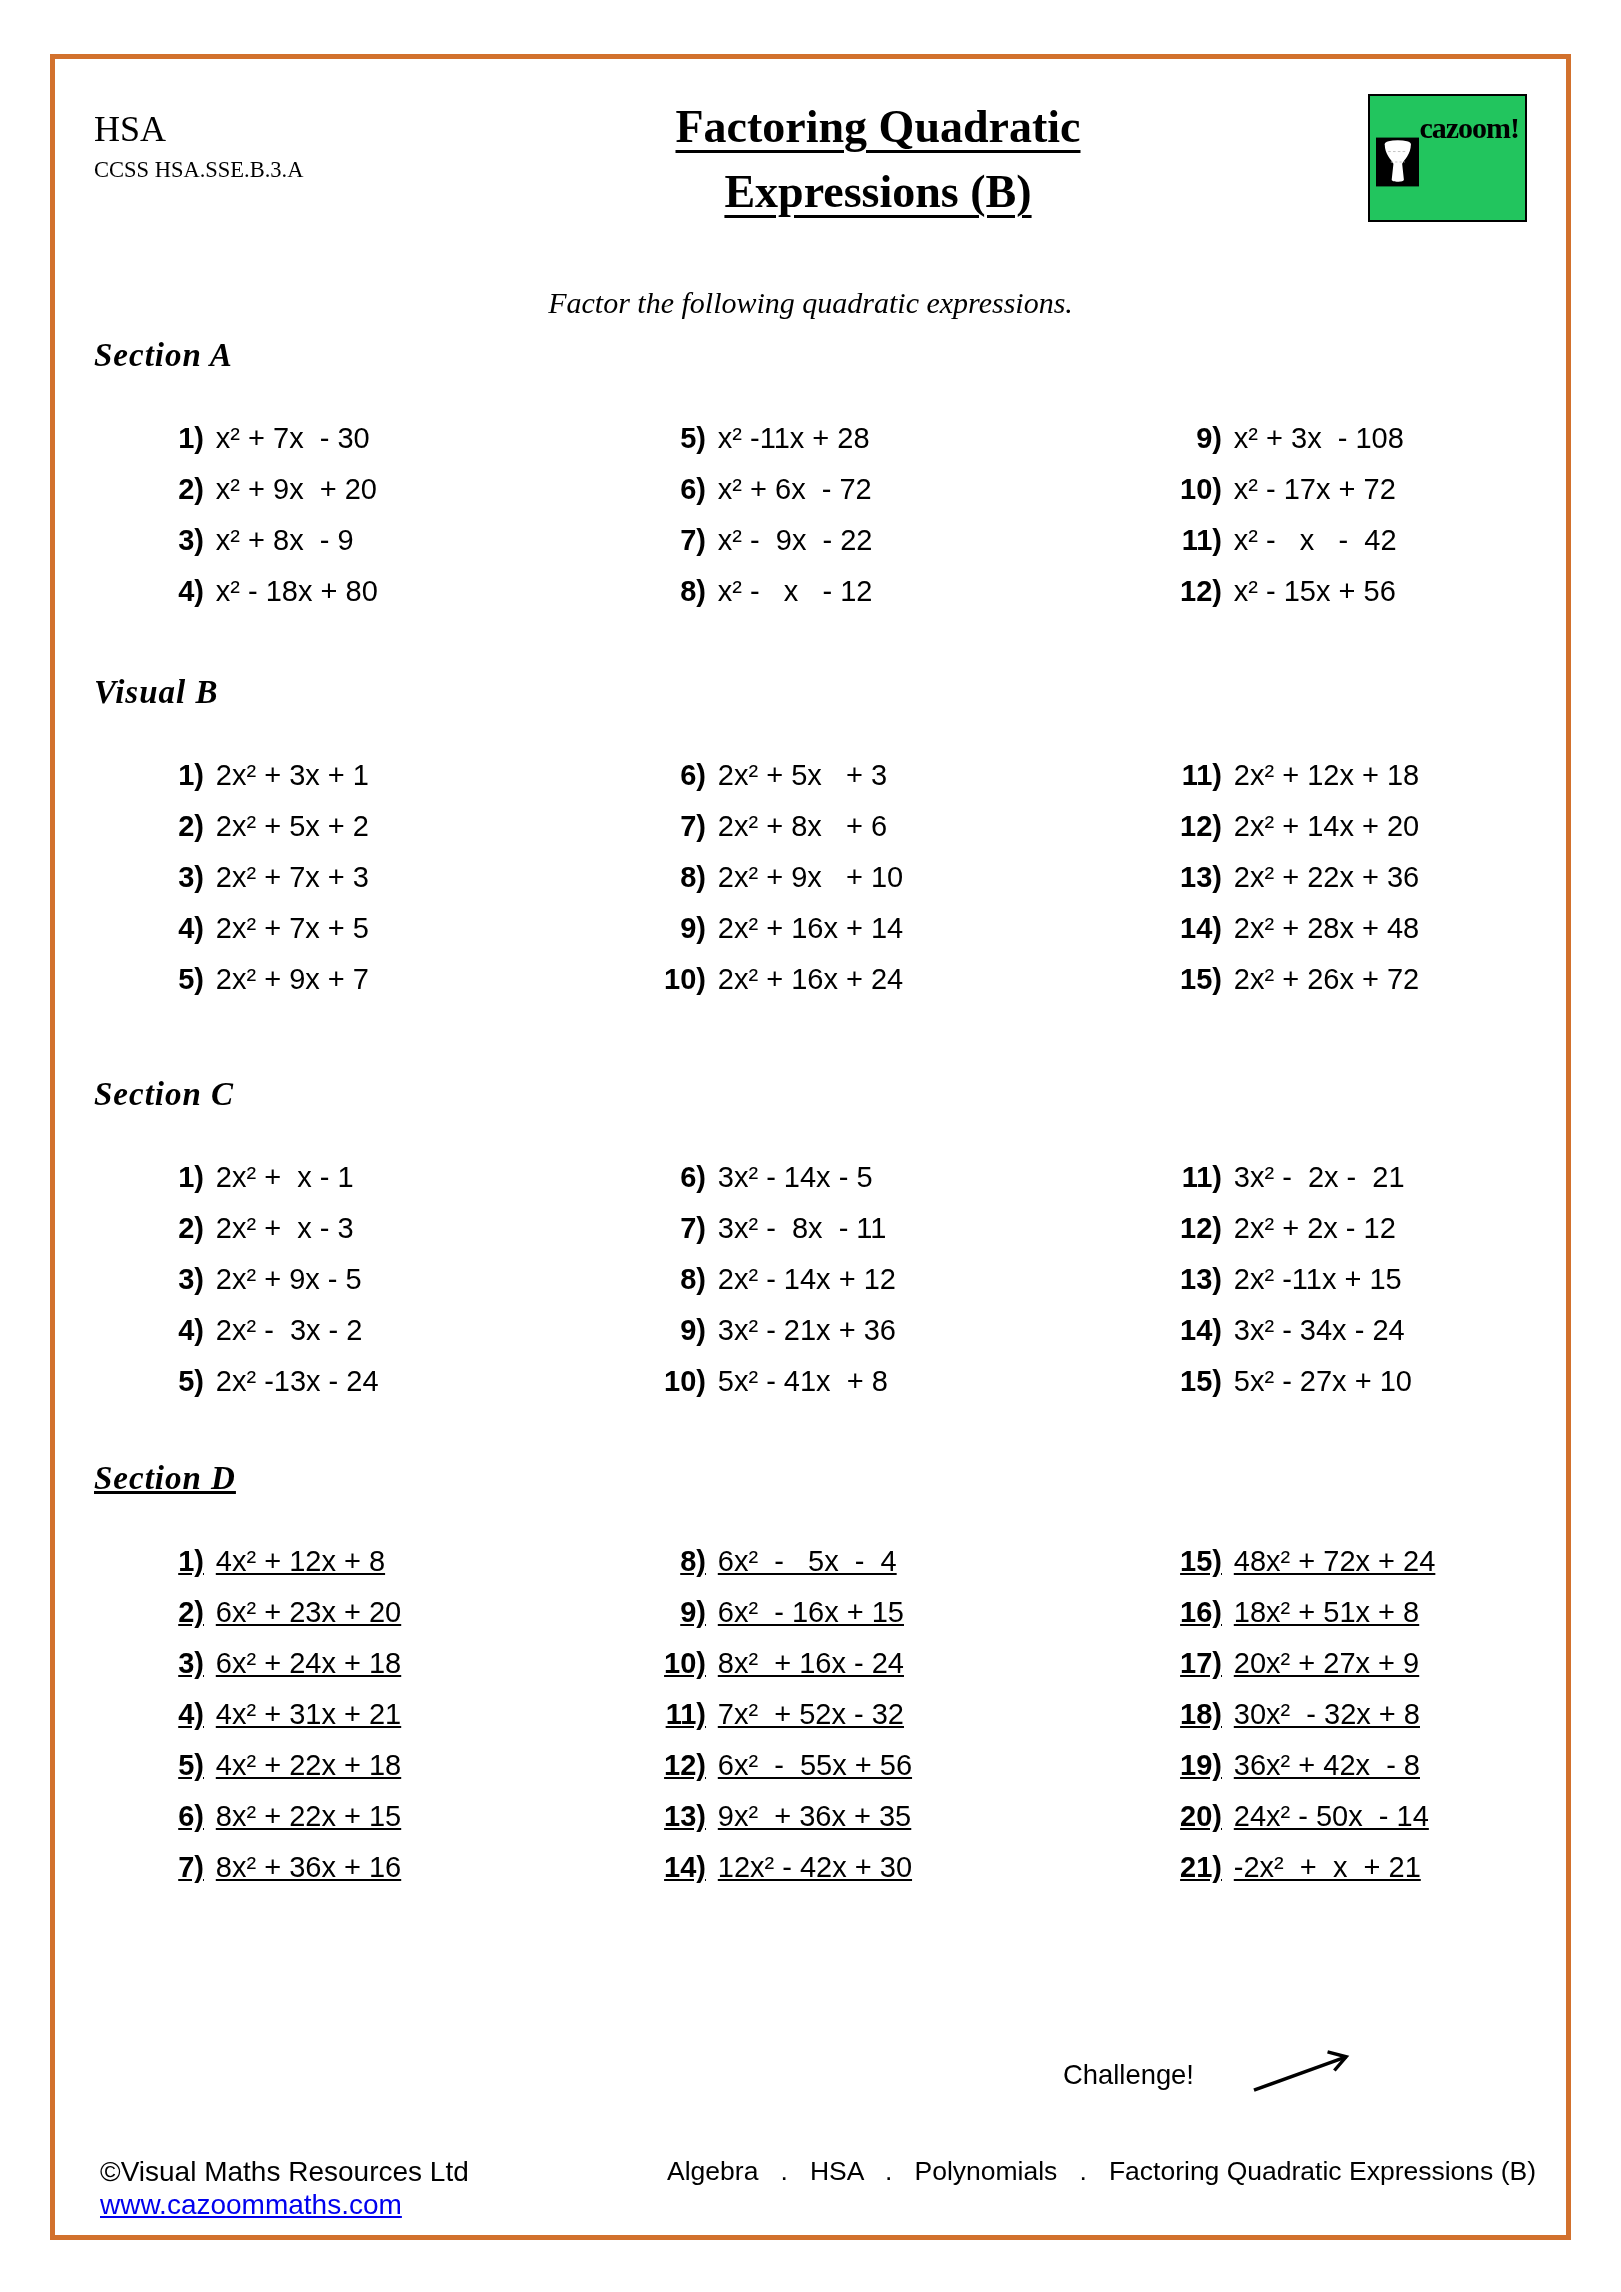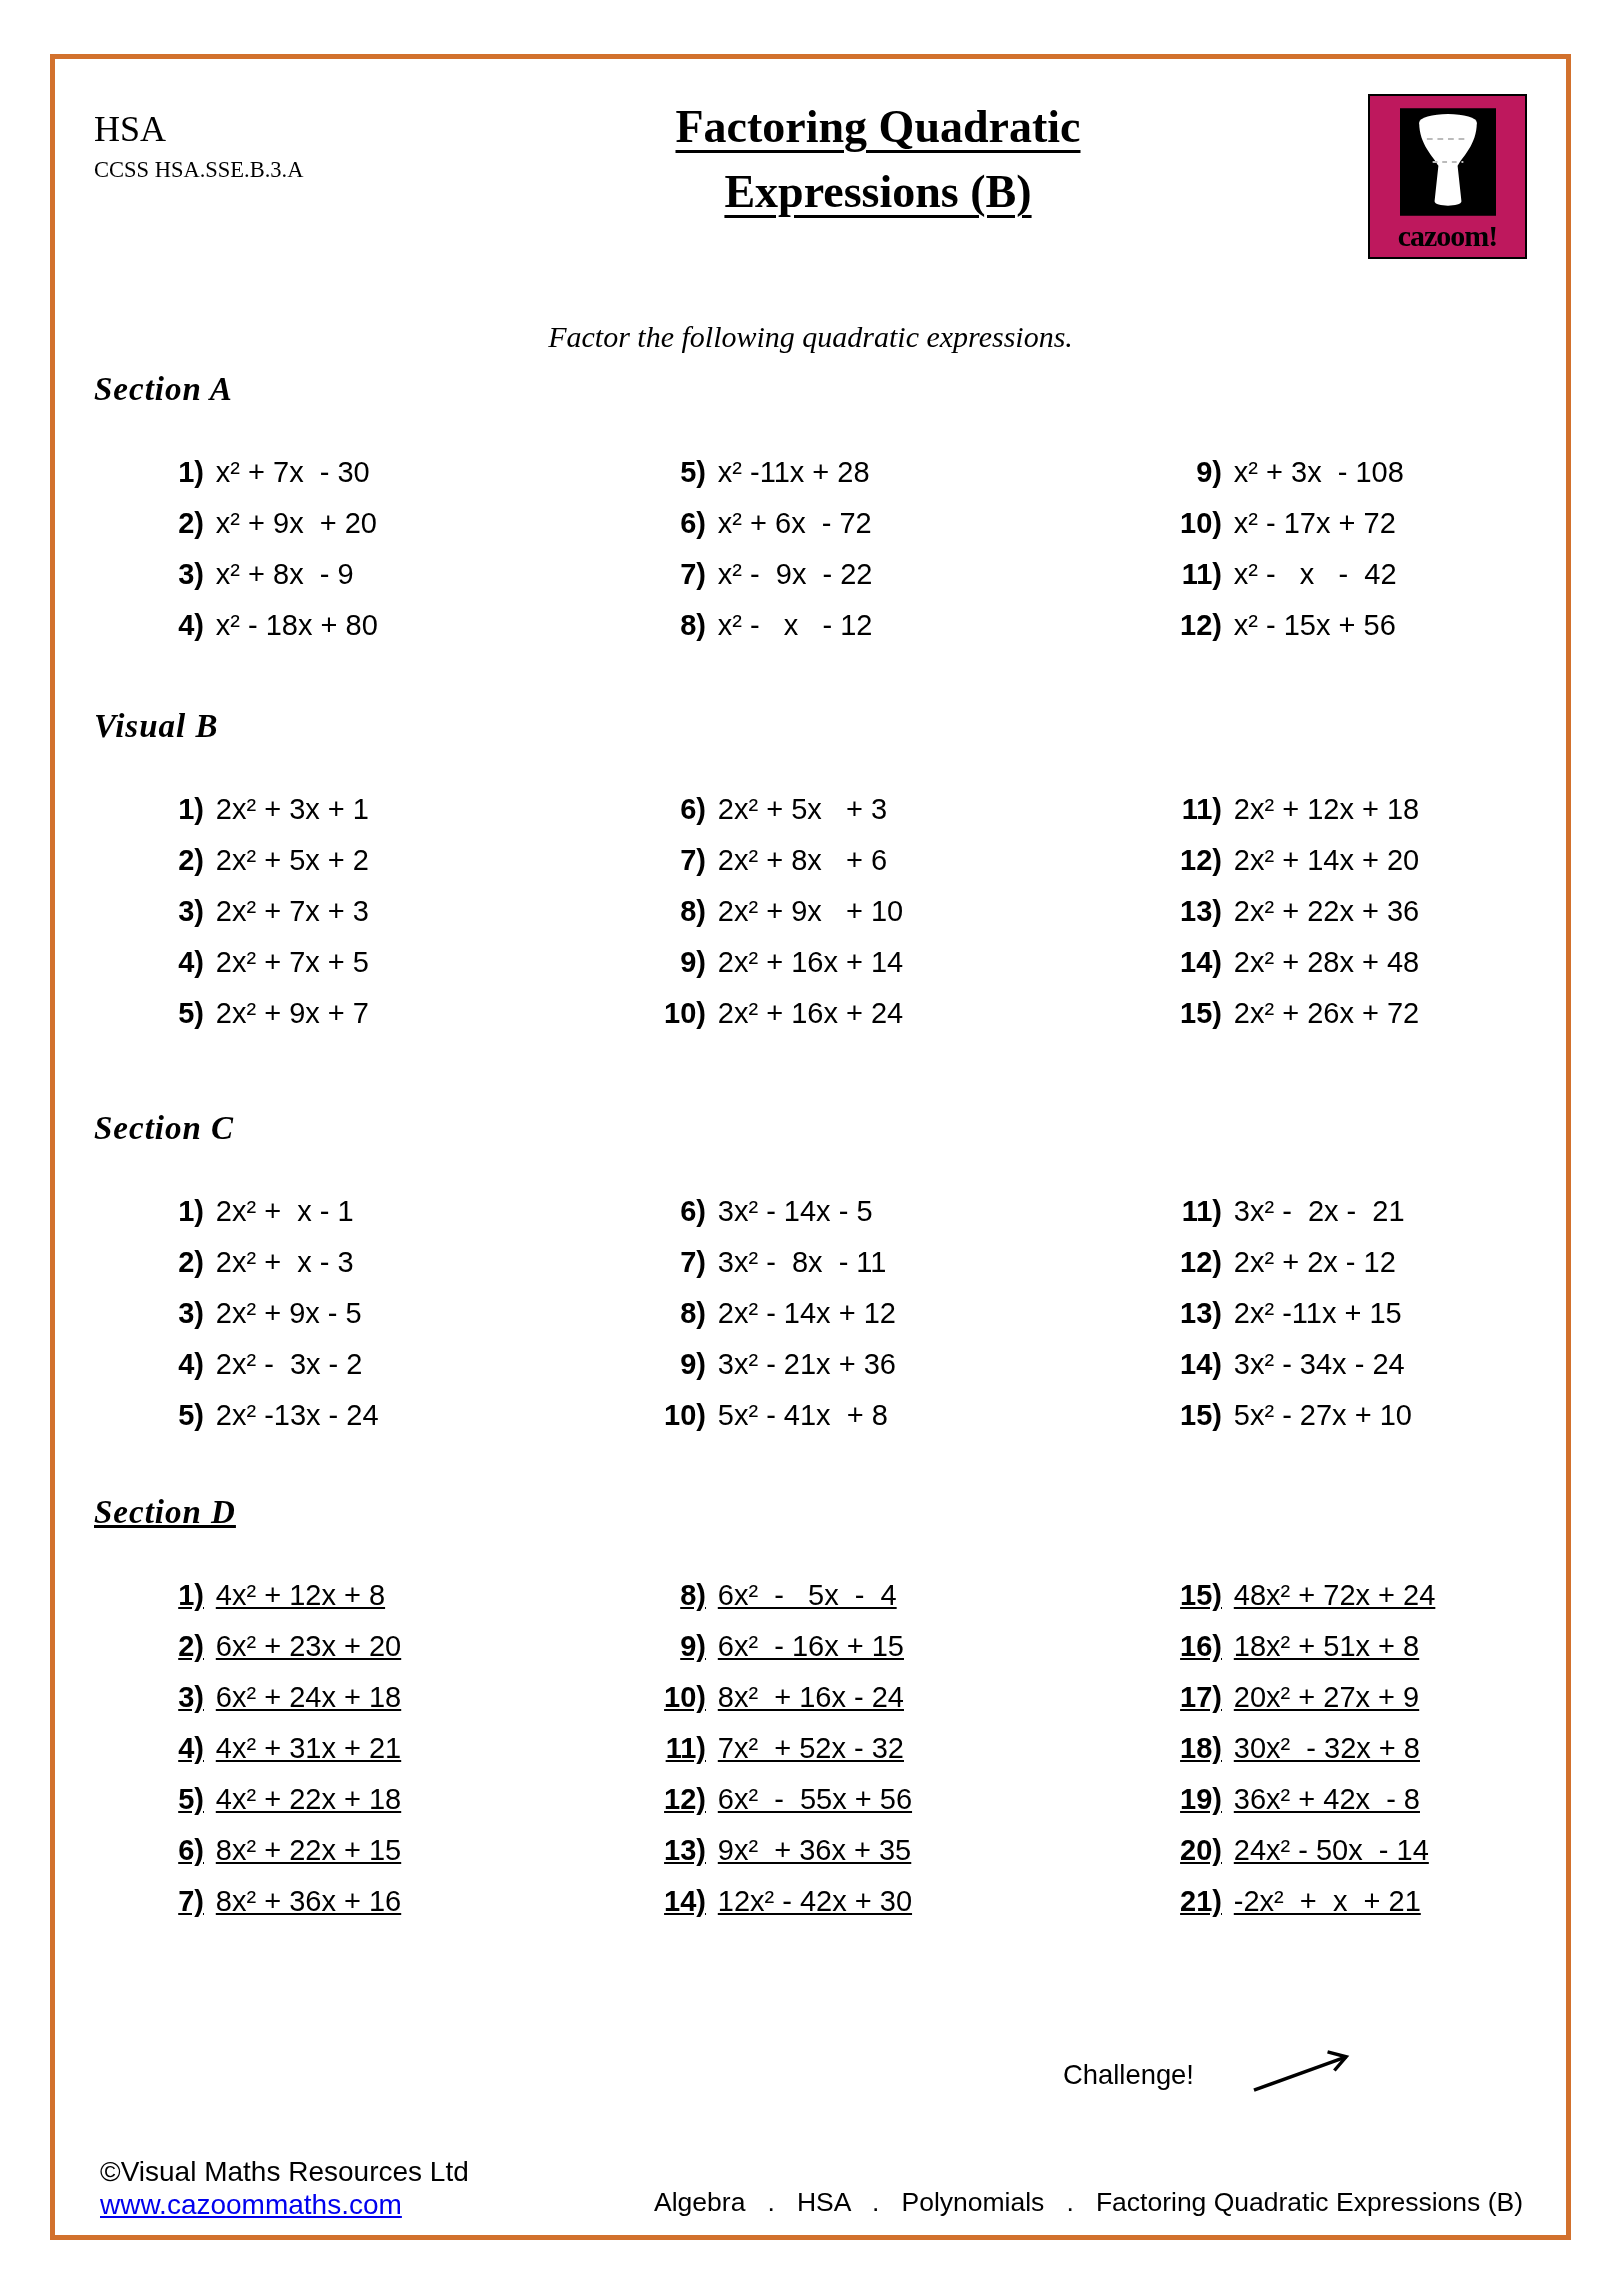--- a/index.html
+++ b/index.html
@@ -16,22 +16,22 @@
   .hdr { display:flex; align-items:flex-start; }
   .hdr-left { width:294px; padding-top:13.7px; }
   .course { font-family:"Liberation Serif", serif; font-size:36px; }
   .standard { font-family:"Liberation Serif", serif; font-size:22.5px; margin-top:7.8px; }
   .hdr-title {
     flex:1; text-align:center; font-family:"Liberation Serif", serif;
     font-weight:bold; font-size:46px; line-height:1.42; padding-top:0;
   }
   .title-line span { text-decoration:underline; text-decoration-thickness:2.9px; text-underline-offset:7.8px; }
   .logo {
-    width:159px; border:2.9px solid #000; background:#be185d; box-sizing:border-box;
-    display:flex; flex-direction:column; align-items:center; padding:11.8px 5.9px 3.9px;
+    width:159px; border:2.9px solid #000; background:#22c55e; box-sizing:border-box;
+    display:flex; flex-direction:row; padding:11.8px 5.9px 3.9px;
   }
   .logo-img { width:96px; height:108px; display:block; }
   .logo-text { font-family:"Liberation Serif", serif; font-weight:bold; font-size:30px; margin-top:2.9px; letter-spacing:-1px; }
   
   .instruction { text-align:center; font-family:"Liberation Serif", serif; font-style:italic; font-size:30px; margin-top:61px; }
   
   .sec-name { font-family:"Liberation Serif", serif; font-style:italic; font-weight:bold; font-size:33px; margin:0; letter-spacing:1px; }
   .sec-a { margin-top:17.6px; }
   .sec-b { margin-top:57px; }
   .sec-c { margin-top:71px; }
@@ -43,22 +43,22 @@
   .col:nth-child(3){ flex:1; }
   .problem { display:flex; font-size:29px; line-height:51px; }
   .pnum { font-weight:bold; width:67px; text-align:right; margin-right:11.8px; flex-shrink:0; }
   .pexpr { white-space:pre; }
   
   .challenge { position:absolute; left:1008px; top:1986px; display:flex; align-items:flex-end;gap:48px; }
   .challenge-label { font-size:27.4px; line-height:1; padding-bottom:7.8px; }
   .challenge svg { margin-left:7.8px; display:block; }
   
   .footer {
-    position:absolute; left:45px; right:43px; bottom:13.7px;
-    display:flex; justify-content:space-between; align-items:flex-end;
+    position:absolute; left:45px; right:30px; bottom:13.7px;
+    display:flex; justify-content:space-between; align-items:flex-start;
   }
   .copyright { font-size:28px; }
   .website { font-size:28px; color:var(--link-blue,#0000EE); text-decoration:underline; margin-top:1px; display:inline-block; cursor:pointer; }
   .trail { font-size:26.5px; white-space:pre; padding-bottom:2.9px; }
 </style>
 </head>
 <body>
 
 <div class="page">
   <div class="frame">

